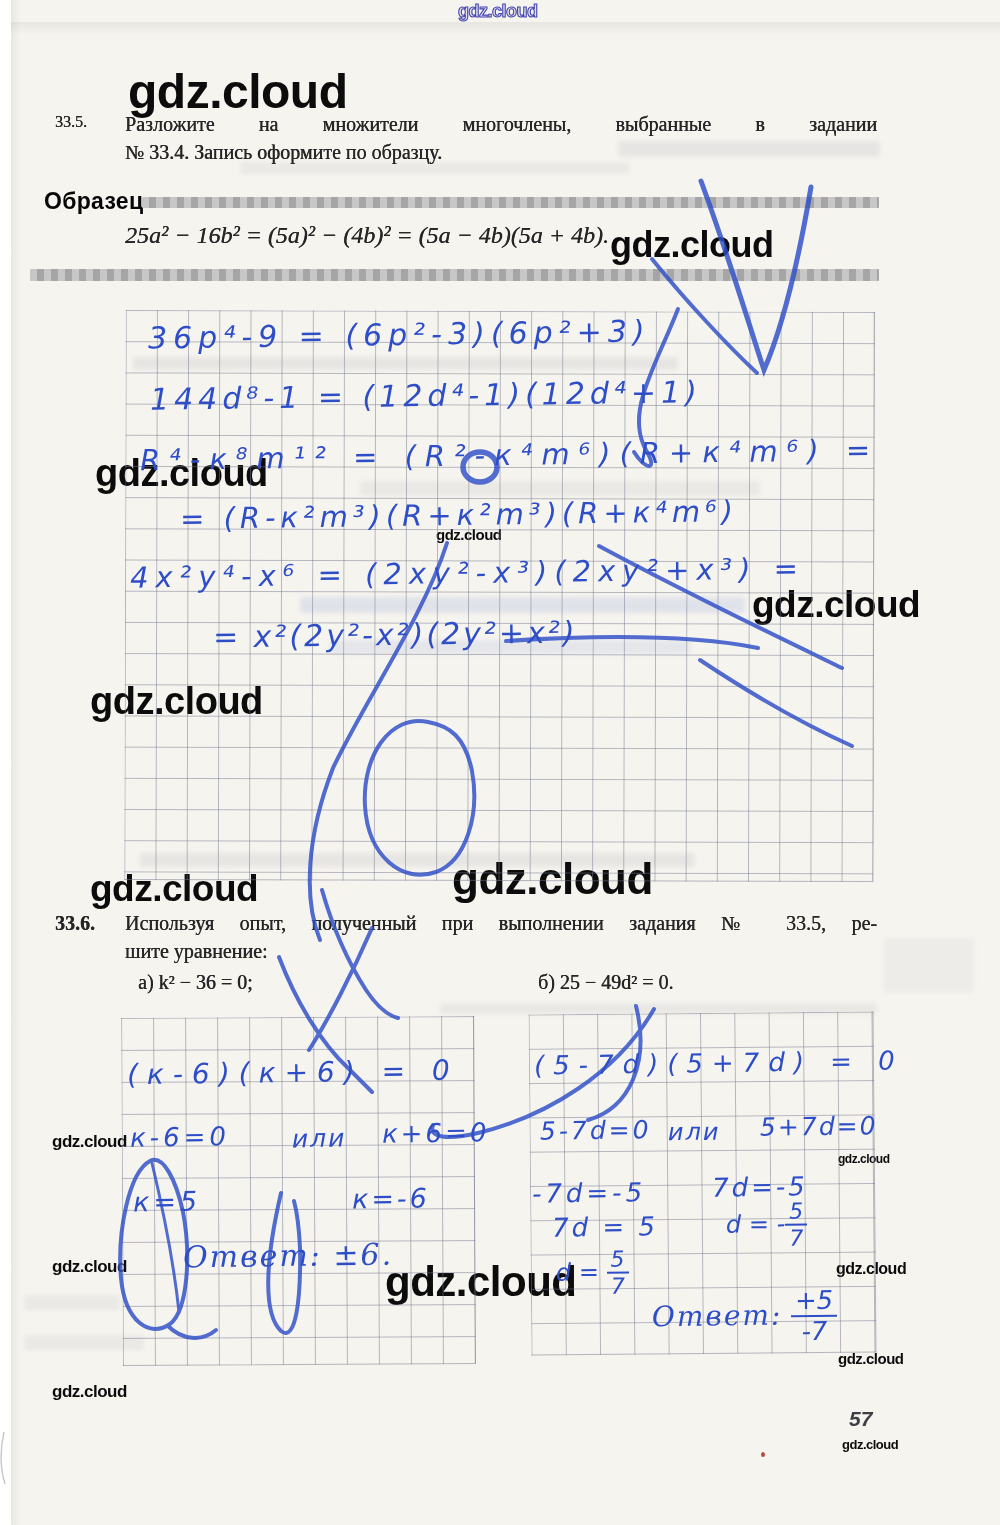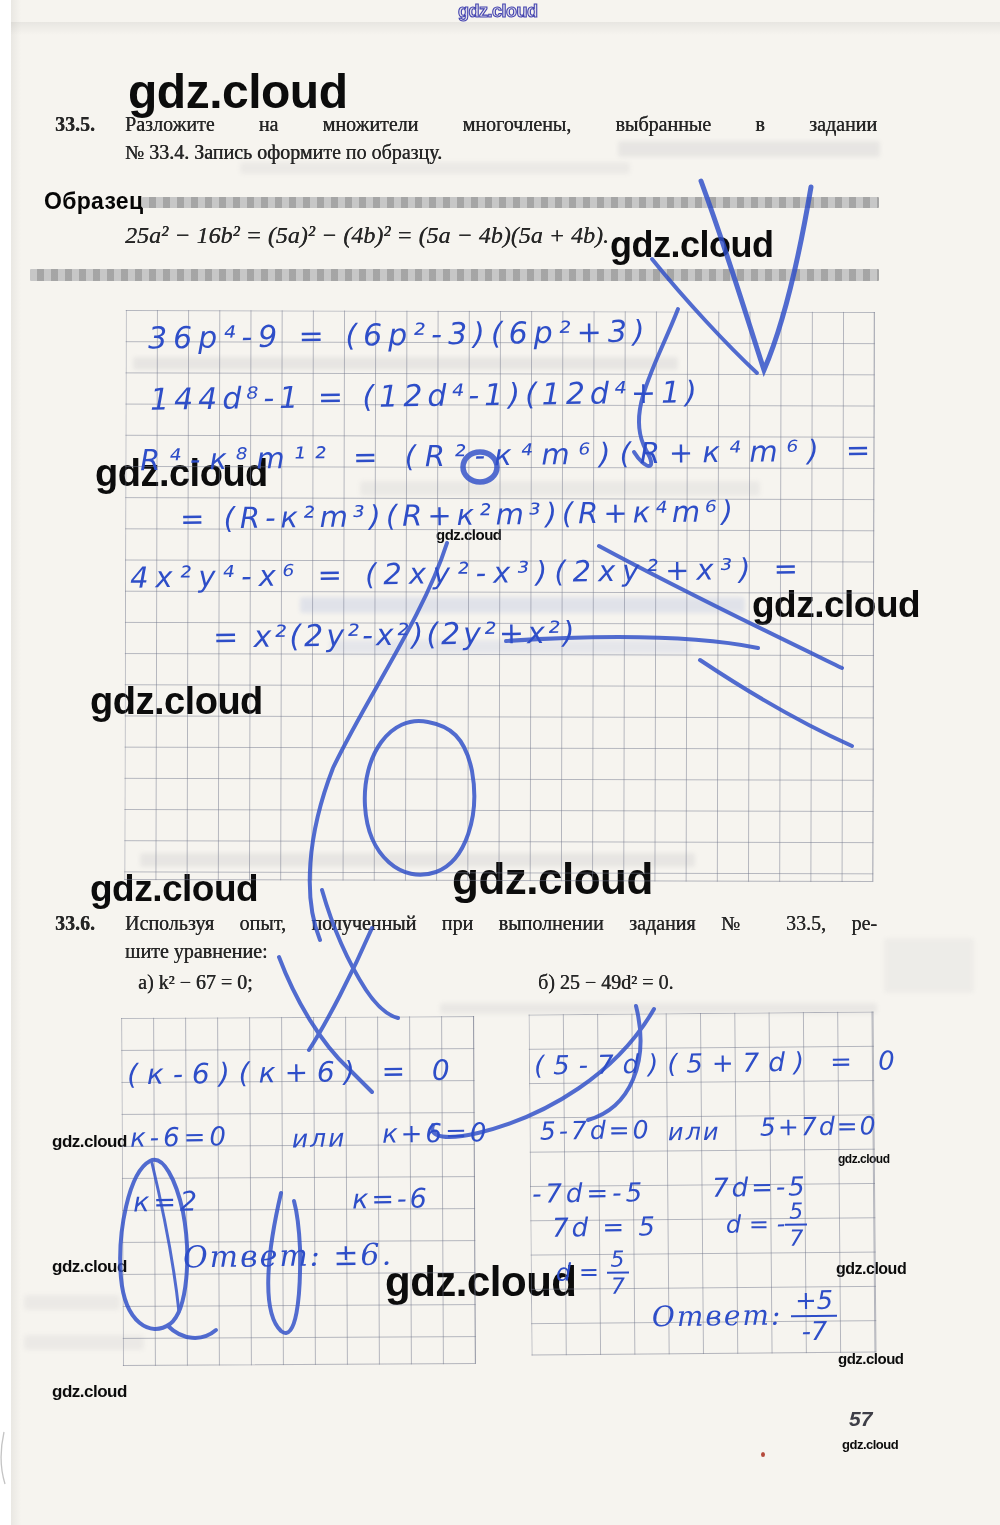--- a/index.html
+++ b/index.html
@@ -32,21 +32,21 @@
   #wm-s1{left:436px;top:526px;font-size:15px;}
   #wm-l1{left:52px;top:1132px;font-size:17px;}
   #wm-l2{left:52px;top:1257px;font-size:17px;}
   #wm-l3{left:52px;top:1382px;font-size:17px;}
   #wm-r1{left:838px;top:1152px;font-size:12px;}
   #wm-r2{left:836px;top:1260px;font-size:16px;}
   #wm-r3{left:838px;top:1350px;font-size:15px;}
   #wm-pn{left:842px;top:1437px;font-size:13px;}
   
   .print{text-shadow:0.35px 0 0 currentColor;}
-  #t335-num{left:55px;top:113px;font-size:20px;font-weight:700;}
+  #t335-num{left:55px;top:113px;font-size:16px;font-weight:400;}
   #t335-l1{left:125px;top:113px;width:752px;font-size:20px;text-align:justify;text-align-last:justify;}
   #t335-l2{left:125px;top:141px;font-size:20px;}
   #sample-label{left:44px;top:188px;font-family:"Liberation Sans",sans-serif;font-weight:700;font-size:23px;color:#060606;letter-spacing:0.3px;}
   .graybar{background:var(--bar-gray);background-image:repeating-linear-gradient(90deg,rgba(255,255,255,.28) 0 7px,rgba(0,0,0,.07) 7px 14px);border-radius:1px;}
   #bar1{left:142px;top:197px;width:737px;height:11px;}
   #bar2{left:30px;top:269px;width:849px;height:12px;}
   #formula{left:125px;top:222px;font-size:24px;font-style:italic;}
   #t336-num{left:55px;top:912px;font-size:20px;font-weight:700;text-align:center;}
   #t336-l1{left:125px;top:912px;width:752px;font-size:20px;text-align:justify;text-align-last:justify;}
   #t336-l2{left:125px;top:940px;font-size:20px;}
@@ -148,31 +148,31 @@
   <div class="abs hw" id="hw1">36p⁴-9 = (6p²-3)(6p²+3)</div>
   <div class="abs hw" id="hw2">144d⁸-1 = (12d⁴-1)(12d⁴+1)</div>
   <div class="abs hw" id="hw3">R⁴-к⁸m¹² = (R²-к⁴m⁶)(R+к⁴m⁶) =</div>
   <div class="abs hw" id="hw4">= (R-к²m³)(R+к²m³)(R+к⁴m⁶)</div>
   <div class="abs hw" id="hw5">4x²y⁴-x⁶ = (2xy²-x³)(2xy²+x³) =</div>
   <div class="abs hw" id="hw6">= x²(2y²-x²)(2y²+x²)</div>
 
   <div class="abs print" id="t336-num">33.6.</div>
   <div class="abs print" id="t336-l1">Используя опыт, полученный при выполнении задания № 33.5, ре-</div>
   <div class="abs print" id="t336-l2">шите уравнение:</div>
-  <div class="abs print" id="item-a">а) k² − 67 = 0;</div>
+  <div class="abs print" id="item-a">а) k² − 36 = 0;</div>
   <div class="abs print" id="item-b">б) 25 − 49d² = 0.</div>
 
   <div class="abs grid" id="grid2"></div>
   <div class="abs grid" id="grid3"></div>
 
   <div class="abs hw" id="sa1">(к-6)(к+6) = 0</div>
   <div class="abs hw" id="sa-left1">к-6=0</div>
   <div class="abs hw" id="sa-or">или</div>
   <div class="abs hw" id="sa-right1">к+6=0</div>
-  <div class="abs hw" id="sa-left2">к=2</div>
+  <div class="abs hw" id="sa-left2">к=5</div>
   <div class="abs hw" id="sa-right2">к=-6</div>
   <div class="abs hw" id="sa-answer">Ответ: ±6.</div>
 
   <div class="abs hw" id="sb1">(5-7d)(5+7d) = 0</div>
   <div class="abs hw" id="sb-left1">5-7d=0</div>
   <div class="abs hw" id="sb-or">или</div>
   <div class="abs hw" id="sb-right1">5+7d=0</div>
   <div class="abs hw" id="sb-left2">-7d=-5</div>
   <div class="abs hw" id="sb-right2">7d=-5</div>
   <div class="abs hw" id="sb-left3">7d = 5</div>

